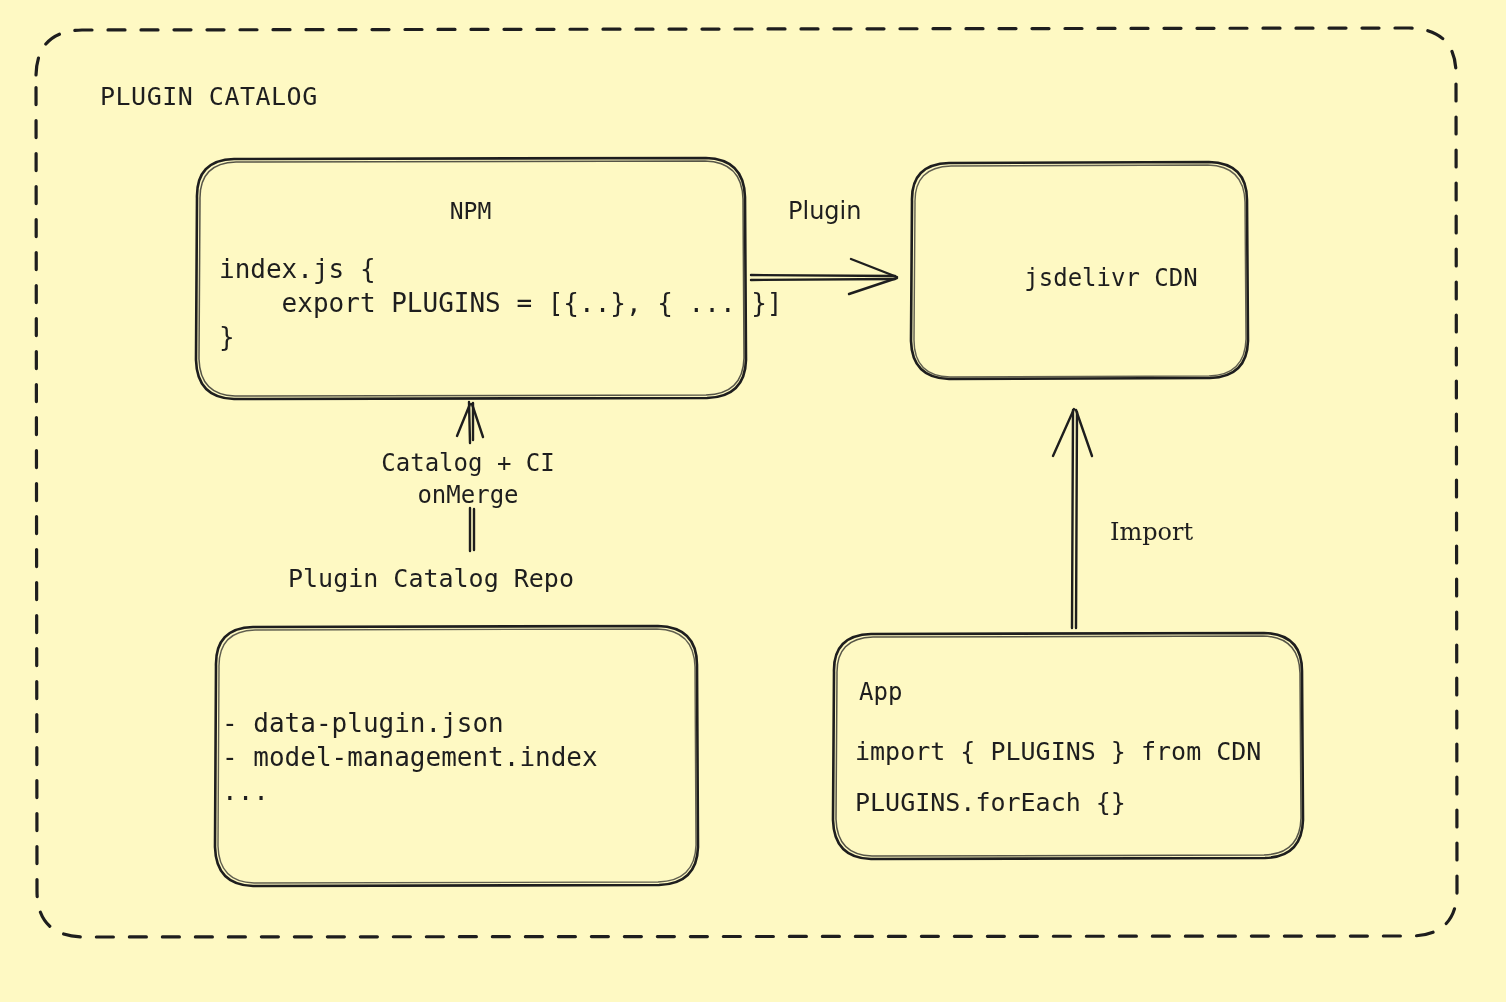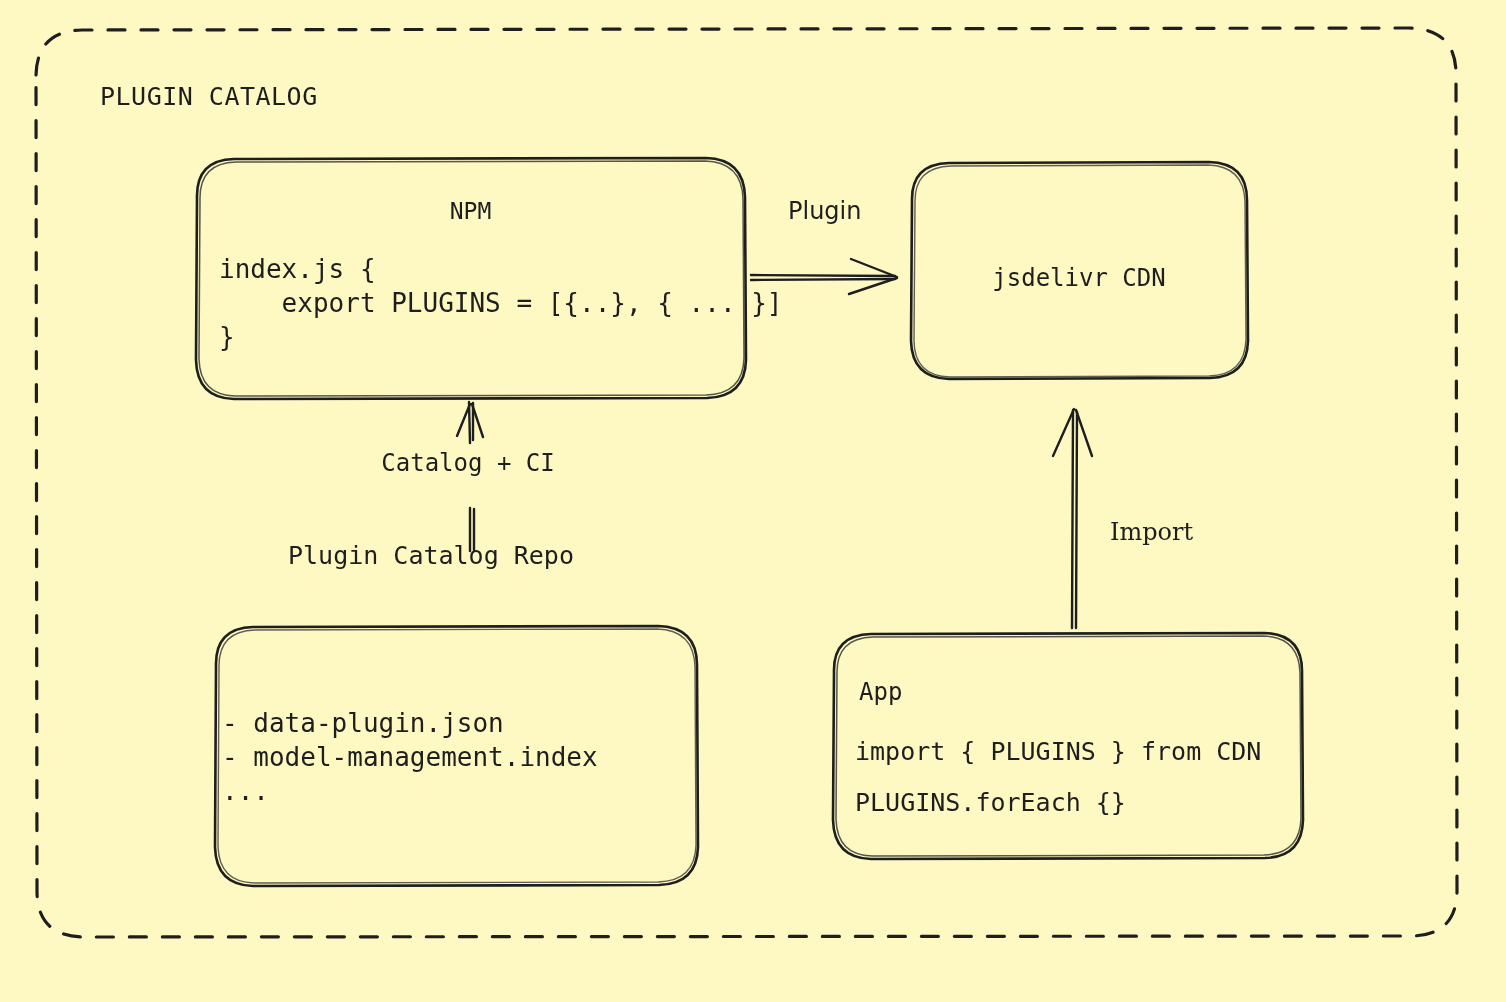--- a/index.html
+++ b/index.html
@@ -38,33 +38,33 @@
     top: 80px;
     font-size: 25px;
     letter-spacing: 0.5px;
   }
   .box-title-center {
     text-align: center;
     font-size: 23px;
   }
   .npm-title { left: 196px; top: 196px; width: 549px; }
   .npm-code  { left: 219px; top: 252px; font-size: 26px; }
-  .cdn-title { left: 911px; top: 262px; width: 336px; font-size: 24px; text-align: center; }
+  .cdn-title { left: 911px; top: 262px; width: 336px; font-size: 24px; text-align: center; padding-left: 32px; }
   .cache-label {
     left: 788px; top: 195px; font-size: 24px;
     font-family: "DejaVu Sans", "Liberation Sans", sans-serif;
   }
   .webpack-label {
     left: 373px; top: 447px; font-size: 24px; text-align: center; width: 190px;
   }
   .import-label {
     left: 1110px; top: 516px; font-size: 24px;
     font-family: "DejaVu Serif", "Liberation Serif", serif;
   }
-  .repo-label { left: 288px; top: 539px; font-size: 25px; }
+  .repo-label { left: 288px; top: 562px; font-size: 25px; }
   .repo-list  { left: 222px; top: 706px; font-size: 26px; }
   .app-title  { left: 859px; top: 676px; font-size: 24px; }
   .app-code1  { left: 855px; top: 735px; font-size: 25px; }
   .app-code2  { left: 855px; top: 786px; font-size: 25px; }
 </style>
 </head>
 <body>
 
 <div id="canvas">
 
@@ -128,20 +128,21 @@
     <div class="txt npm-code" style="top:320px;">}</div>
   </div>
 
   <div>
     <div class="txt cdn-title">jsdelivr CDN</div>
   </div>
 
   <div class="txt cache-label">Plugin</div>
 
   <div class="txt webpack-label">Catalog + CI</div>
+  <div class="txt webpack-label" style="top:479px;">onMerge</div>
 
   <div class="txt import-label">Import</div>
 
   <div>
     <div class="txt repo-label">Plugin Catalog Repo</div>
     <div class="txt repo-list" style="top:706px;">- data-plugin.json</div>
     <div class="txt repo-list" style="top:740px;">- model-management.index</div>
     <div class="txt repo-list" style="top:774px;">...</div>
   </div>
 

